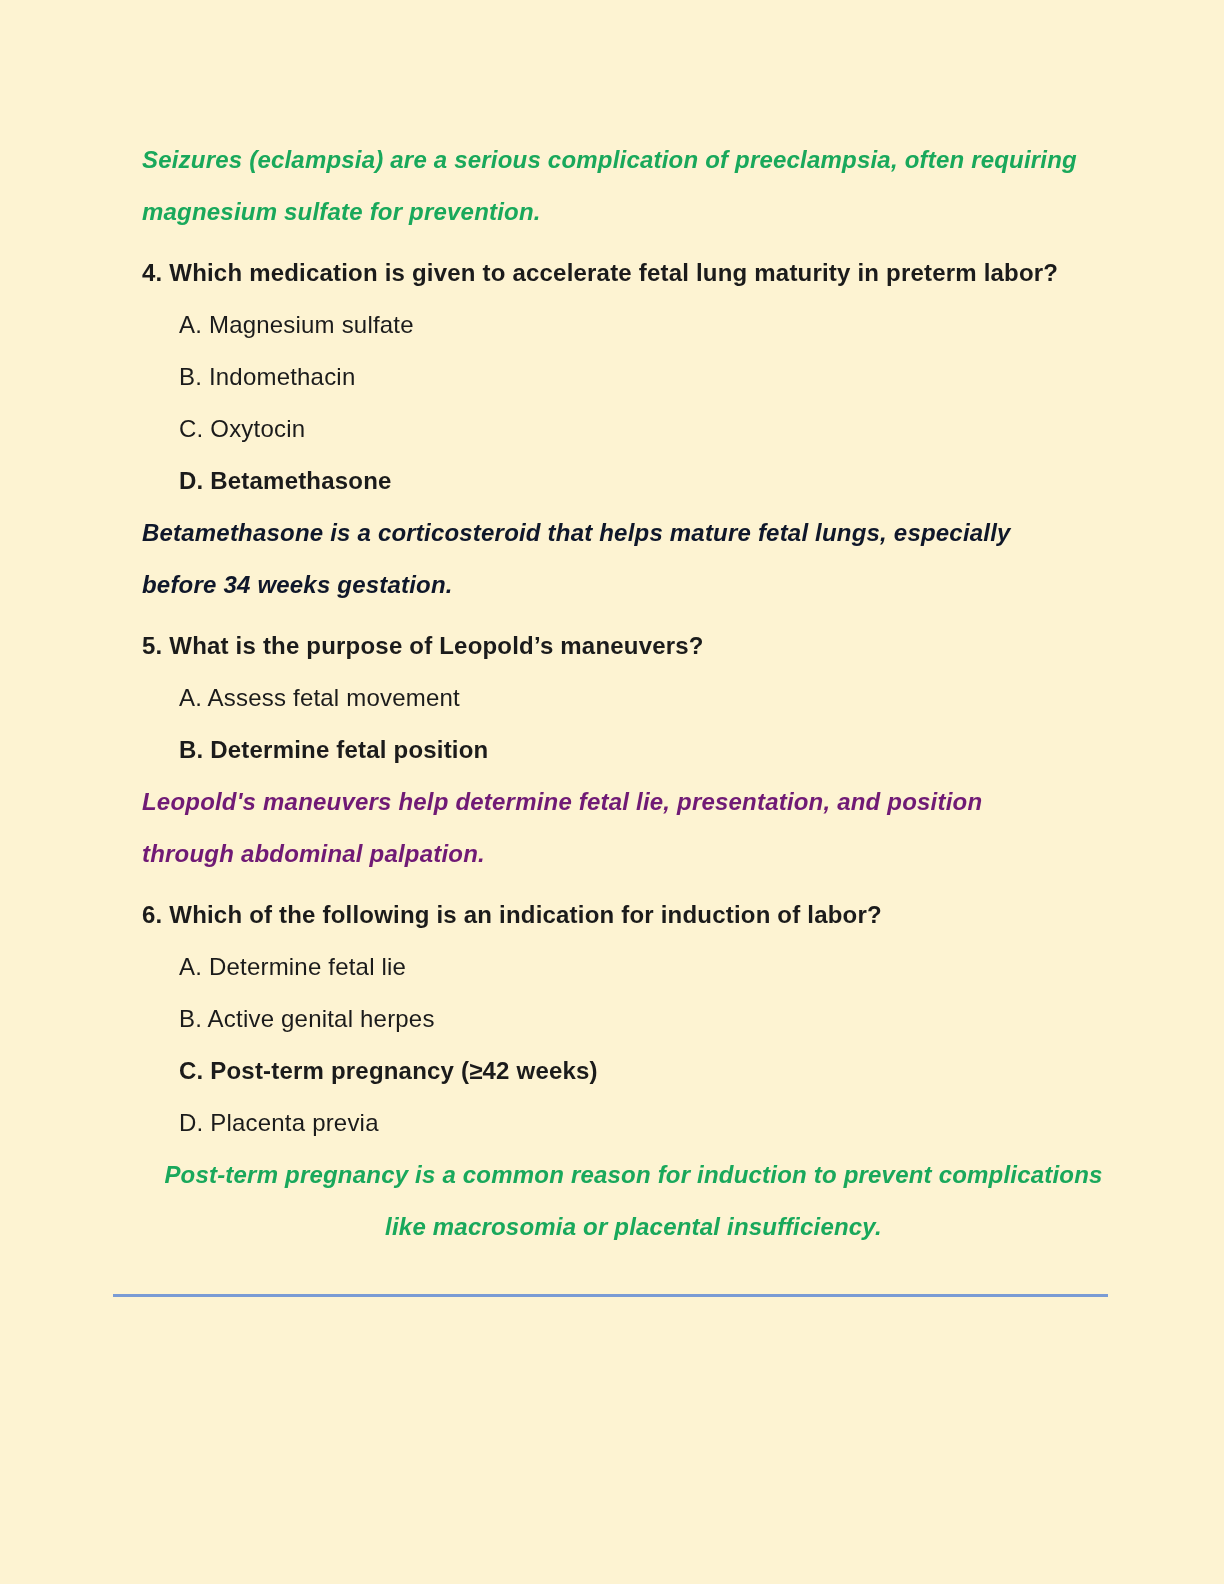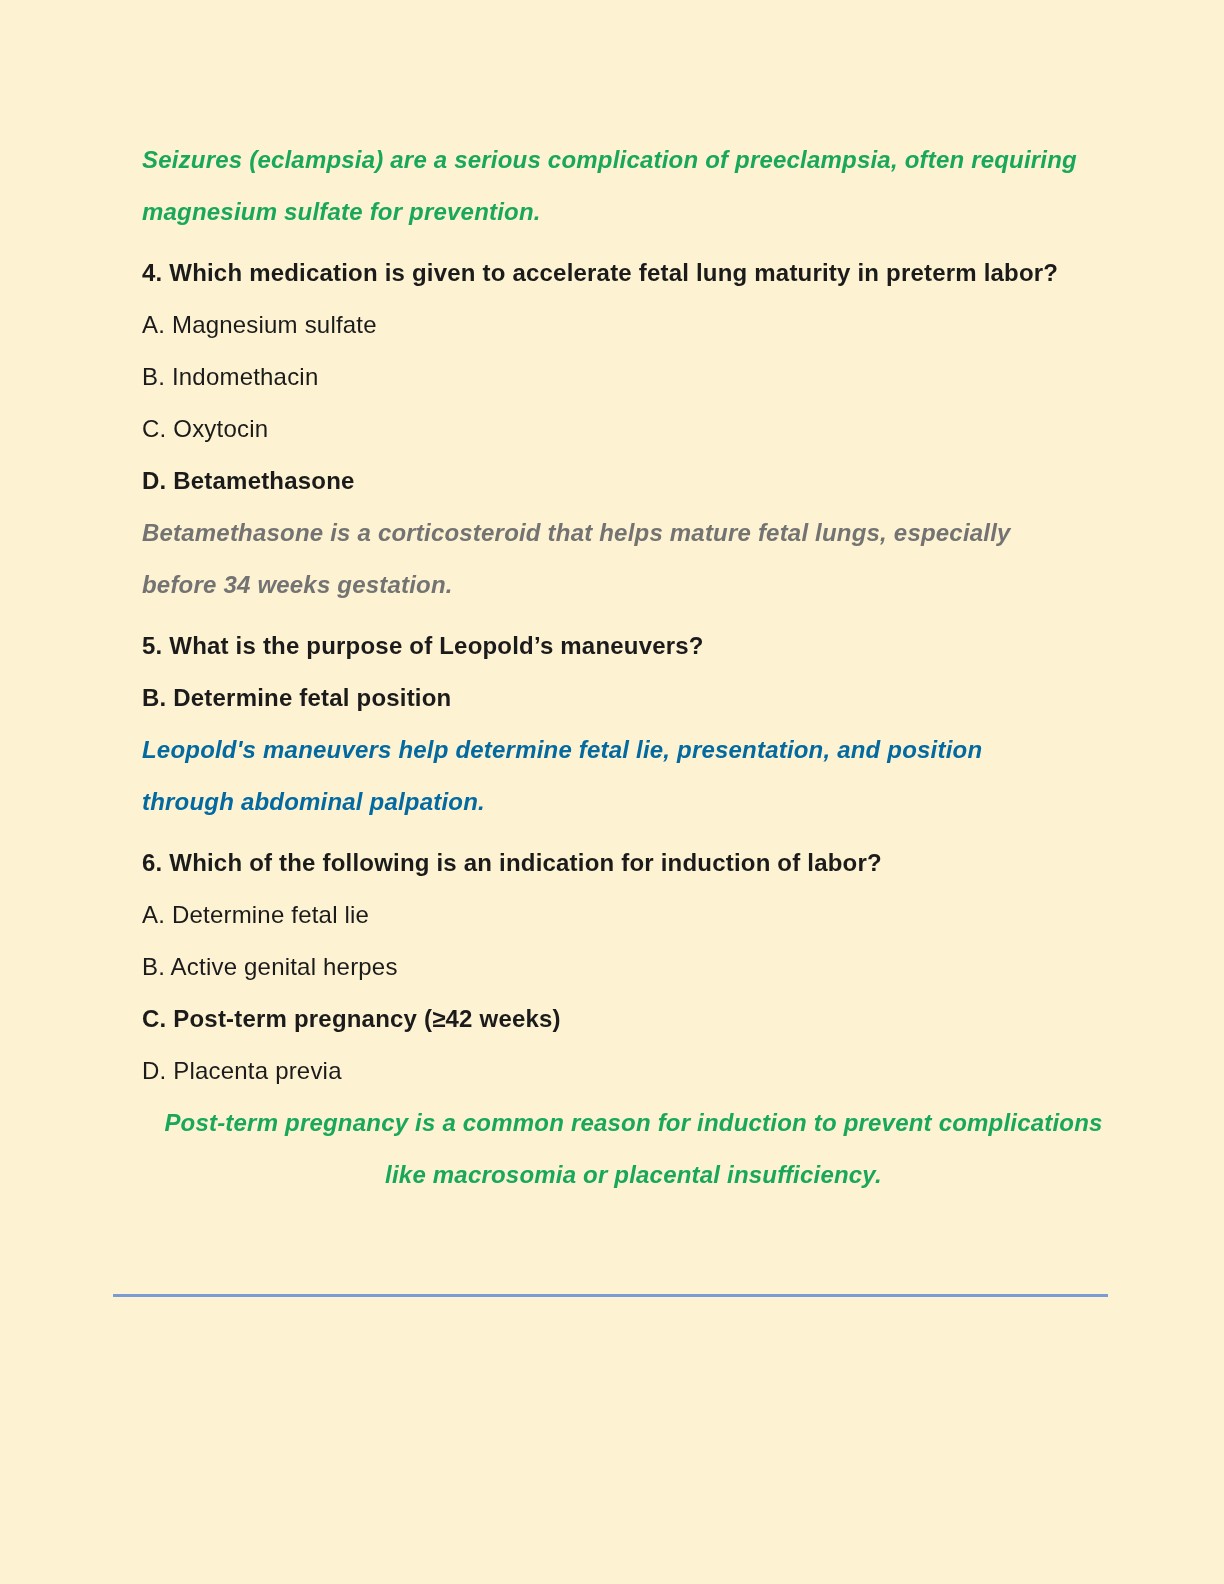--- a/index.html
+++ b/index.html
@@ -37,20 +37,21 @@
   .content p.question {
     margin-top: 9px;
     font-weight: 700;
   }
   .content p.question:first-child,
   .content p.explanation:first-child {
     margin-top: 0;
   }
   .content p.option {
     font-weight: 400;
+    margin-left: 37px;
   }
   .content p.option.bold {
     font-weight: 700;
   }
   .content p.explanation {
     font-weight: 700;
     font-style: italic;
   }
   .bottom-line {
     position: absolute;
@@ -64,24 +65,25 @@
 <body style="background: rgb(253, 243, 210); color: rgb(27, 27, 27);">
 
 <div class="page">
   <div class="content">
       <p class="explanation" style="color: rgb(25, 168, 91);"><span>Seizures (eclampsia) are a serious complication of preeclampsia, often requiring</span><br><span>magnesium sulfate for prevention.</span></p>
       <p class="question"><span>4. Which medication is given to accelerate fetal lung maturity in preterm labor?</span></p>
       <p class="option"><span>A. Magnesium sulfate</span></p>
       <p class="option"><span>B. Indomethacin</span></p>
       <p class="option"><span>C. Oxytocin</span></p>
       <p class="option bold"><span>D. Betamethasone</span></p>
-      <p class="explanation" style="color: #737373;"><span>Betamethasone is a corticosteroid that helps mature fetal lungs, especially</span><br><span>before 34 weeks gestation.</span></p>
+      <p class="explanation" style="color: #0f172a;"><span>Betamethasone is a corticosteroid that helps mature fetal lungs, especially</span><br><span>before 34 weeks gestation.</span></p>
       <p class="question"><span>5. What is the purpose of Leopold’s maneuvers?</span></p>
+      <p class="option"><span>A. Assess fetal movement</span></p>
       <p class="option bold"><span>B. Determine fetal position</span></p>
-      <p class="explanation" style="color: #0369a1;"><span>Leopold's maneuvers help determine fetal lie, presentation, and position</span><br><span>through abdominal palpation.</span></p>
+      <p class="explanation" style="color: #701a75;"><span>Leopold's maneuvers help determine fetal lie, presentation, and position</span><br><span>through abdominal palpation.</span></p>
       <p class="question"><span>6. Which of the following is an indication for induction of labor?</span></p>
       <p class="option"><span>A. Determine fetal lie</span></p>
       <p class="option"><span>B. Active genital herpes</span></p>
       <p class="option bold"><span>C. Post-term pregnancy (≥42 weeks)</span></p>
       <p class="option"><span>D. Placenta previa</span></p>
       <p class="explanation" style="color: rgb(25, 168, 91); text-align: center;"><span>Post-term pregnancy is a common reason for induction to prevent complications</span><br><span>like macrosomia or placental insufficiency.</span></p>
     </div>
   <div class="bottom-line" style="background: rgb(122, 155, 212);"></div>
 </div>
 

